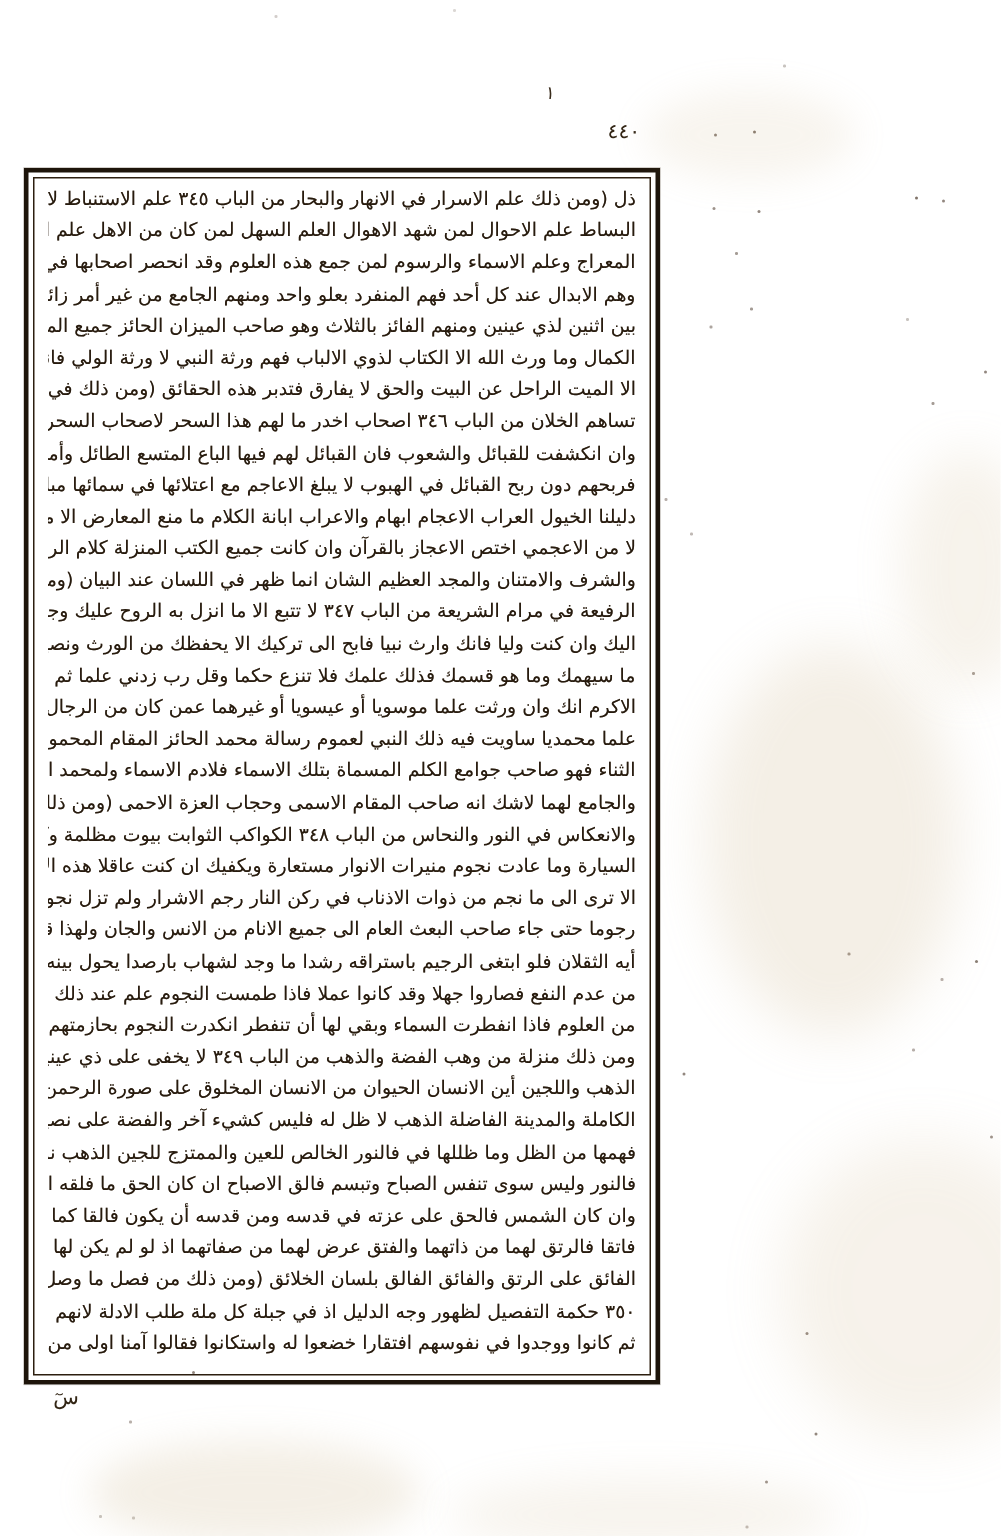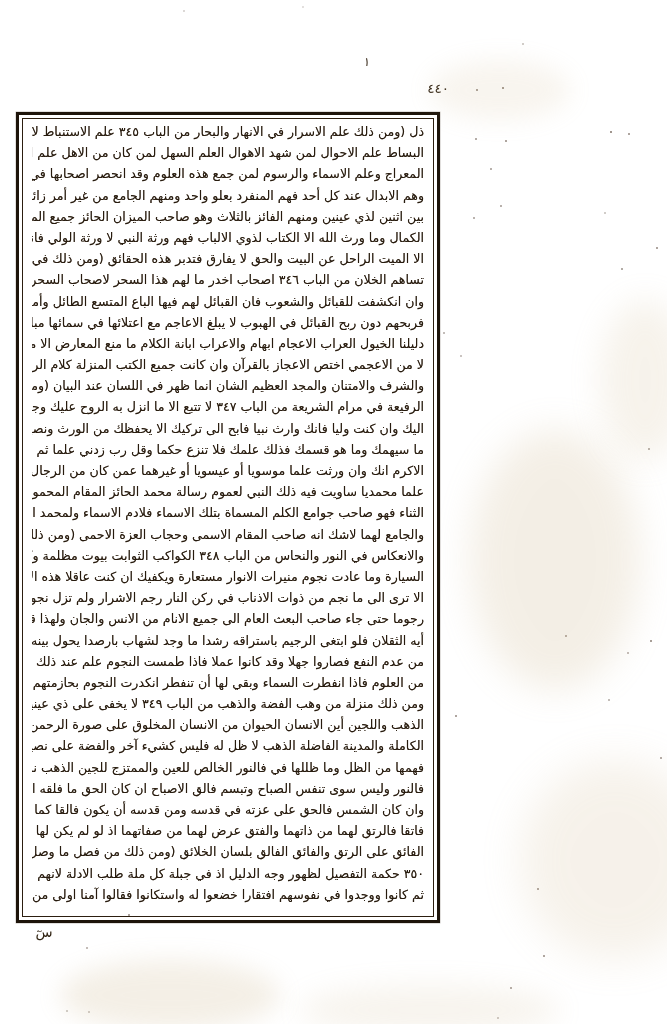--- a/index.html
+++ b/index.html
@@ -14,21 +14,21 @@
   }
   .stain{position:absolute;border-radius:50%;pointer-events:none;}
   .spot{position:absolute;background:#4a372a;border-radius:50%;pointer-events:none;}
 
   .folio-mark{
     position:absolute;left:360px;top:55px;width:14px;
     color:#3a2c1c;font-size:12px;transform:rotate(8deg);text-align:center;
   }
   .page-number{
     position:absolute;left:405px;top:80px;width:44px;
-    color:#332616;font-size:13.5px;letter-spacing:1px;text-align:right;direction:rtl;
+    color:#332616;font-size:13.5px;letter-spacing:1px;text-align:left;direction:rtl;
   }
   .frame{
     position:absolute;left:16px;top:112px;width:424px;height:811px;
     box-sizing:border-box;border:3.5px solid #1d140a;
     box-shadow:0 0 0 .4px rgba(40,25,10,.35);
   }
   .frame-inner{
     position:absolute;inset:3px;border:1.4px solid #2c1e0f;
     box-sizing:border-box;padding:2px 9px 0 9px;overflow:hidden;
   }

